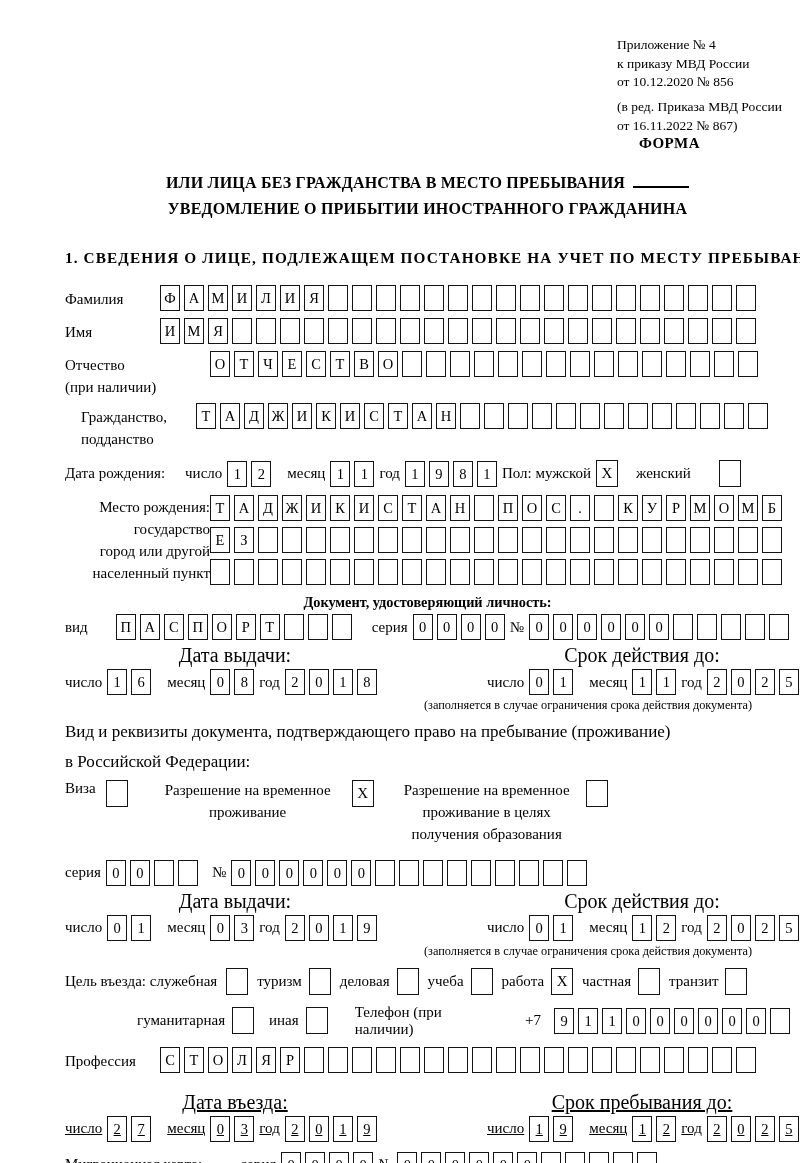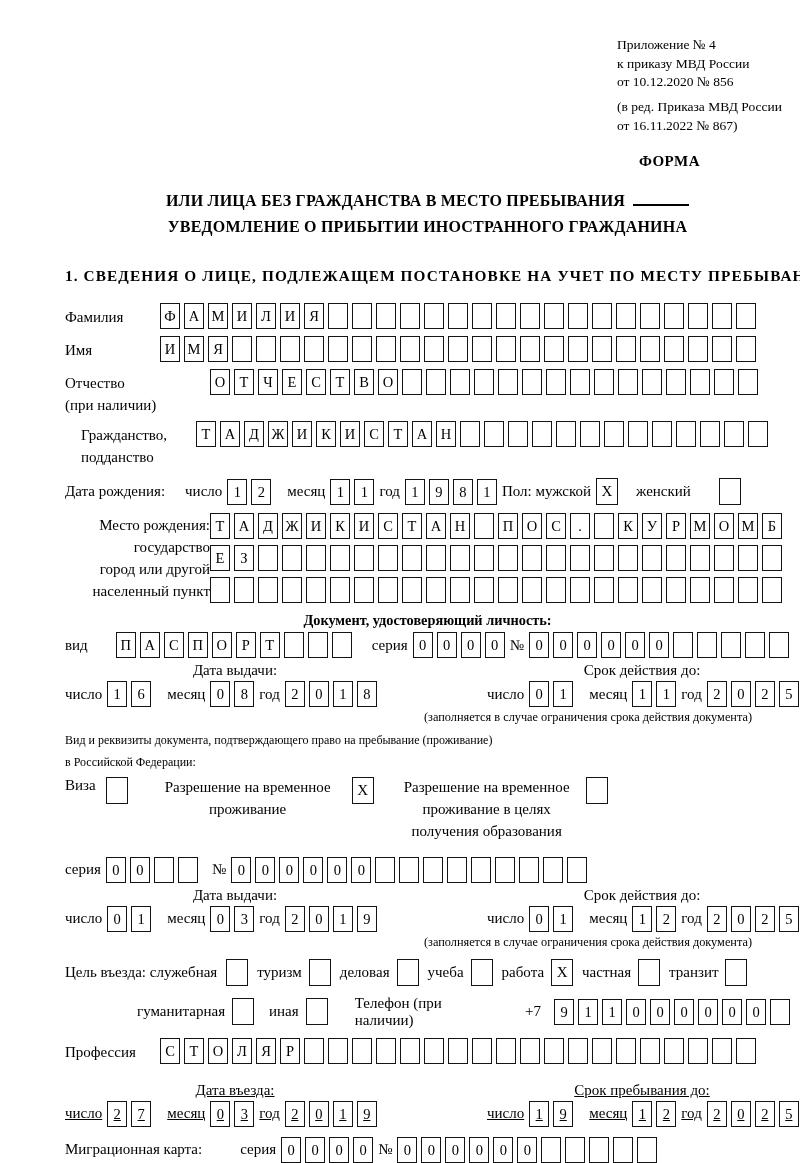--- a/index.html
+++ b/index.html
@@ -5,21 +5,21 @@
   html,body{margin:0;padding:0;background:#fff;}
   .page{
     width:800px;height:1163px;background:#fff;color:#000000;
     font-family:"Liberation Serif",serif;
     box-sizing:border-box;padding:36px 10px 8px 65px;
     overflow:hidden;position:relative;
   }
   
   .hdr-right{margin-left:552px;font-size:13.5px;line-height:1.38;}
   .hdr-right .amend{margin-top:6px;}
-  .forma{font-weight:bold;font-size:15px;text-align:right;padding-right:90px;margin-top:18px;letter-spacing:.5px;}
+  .forma{font-weight:bold;font-size:15px;text-align:right;padding-right:90px;letter-spacing:.5px;}
   
   .title{ text-align:center;font-weight:bold;font-size:16px;line-height:1.6;margin-top:18px;letter-spacing:.2px;}
   .blank-line{display:inline-block;width:56px;border-bottom:2px solid #000;height:12px;margin-left:8px;}
   .sec-heading{font-weight:bold;font-size:15.3px;margin-top:28px;letter-spacing:1.1px;white-space:nowrap;}
   
   .frow{display:flex;align-items:flex-start;margin-top:7px;}
   .flabel{font-size:15px;padding-top:4px;flex:0 0 auto;line-height:1.45;}
   .boxrow{display:flex;gap:4px;flex:0 0 auto;}
   .boxrow.mb{margin-bottom:6px;}
   .box{
@@ -27,27 +27,27 @@
     text-align:center;line-height:24px;font-size:14.5px;background:#fff;
   }
   .cbox{
     display:inline-block;width:20px;height:25px;border:1.6px solid #141414;
     text-align:center;line-height:25px;font-size:15px;vertical-align:middle;background:#fff;flex:0 0 auto;
   }
   
   .dates{display:flex;margin-top:4px;}
   .dcol-l{width:400px;flex:0 0 auto;}
   .dcol-r{flex:1;padding-left:22px;}
-  .datehead{text-align:center;font-size:15px;}
+  .datehead{text-align:center;font-size:20px;}
   .dcol-l .datehead{width:340px;}
   .dcol-r .datehead{width:310px;}
   .dgroup{display:flex;align-items:center;gap:5px;font-size:15px;margin-top:2px;}
   .dgroup .gap{width:6px;}
   .note{font-size:12.3px;text-align:right;padding-right:38px;margin-top:3px;}
-  .plain{font-size:12px;line-height:1.5;}
+  .plain{font-size:17px;line-height:1.5;}
   
   .permits{display:flex;margin-top:6px;gap:14px;align-items:flex-start;}
   .permit{display:flex;gap:10px;align-items:flex-start;font-size:15px;}
   .permit .lbl-c{text-align:center;line-height:1.45;}
   
   .purpose-row{display:flex;align-items:center;gap:9px;font-size:15px;margin-top:9px;flex-wrap:nowrap;}
   .purpose-row .opt{display:flex;align-items:center;gap:7px;}
   .ml70{margin-left:72px;}
   .phone-boxes{display:flex;gap:4px;margin-left:4px;}
   .doc-heading{text-align:center;font-weight:bold;font-size:14.3px;margin-top:9px;}

